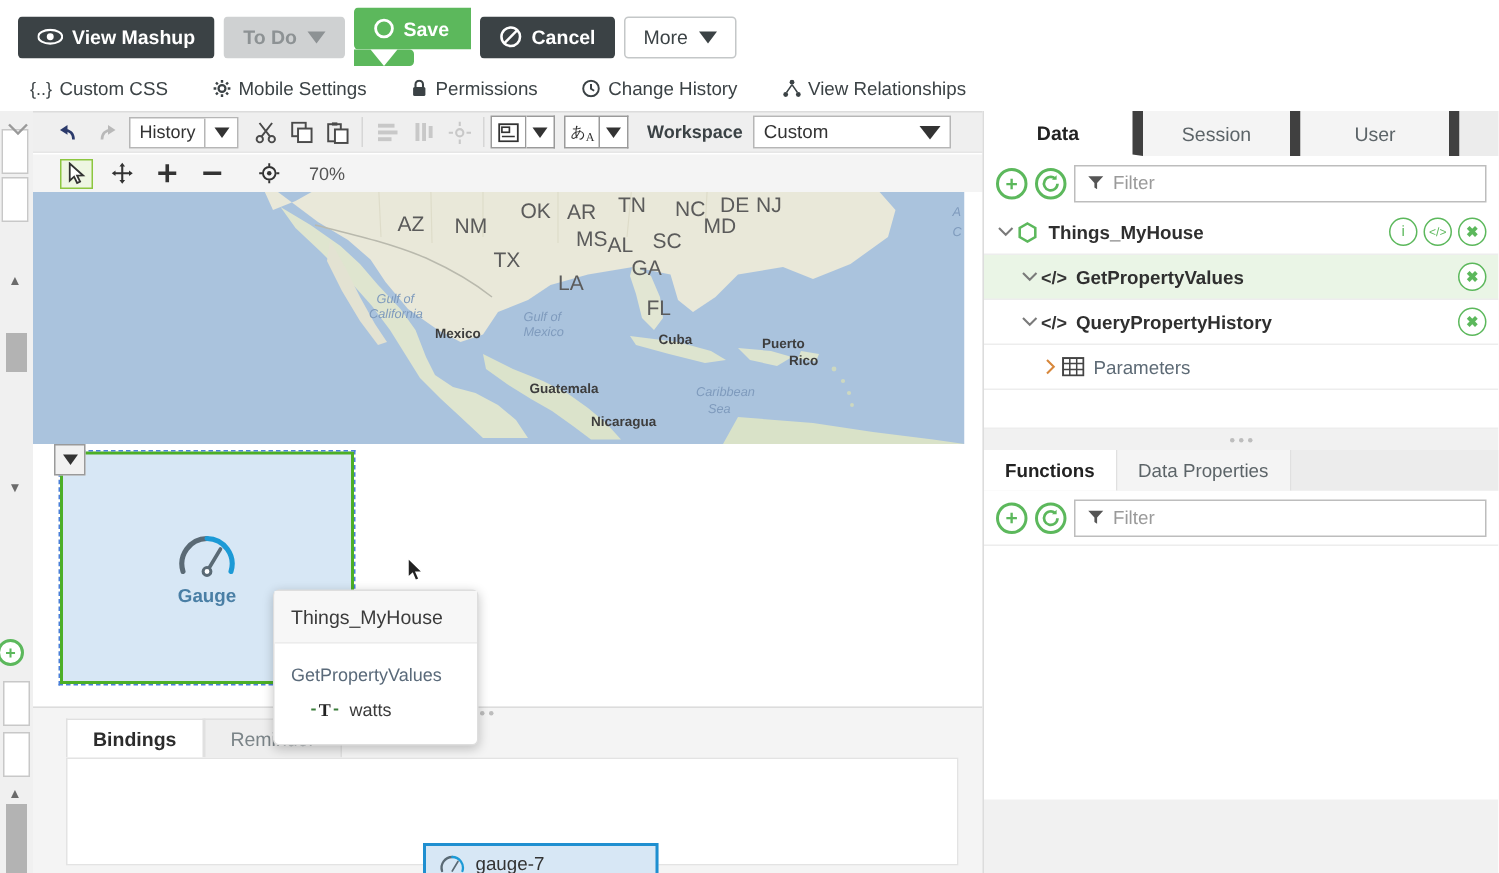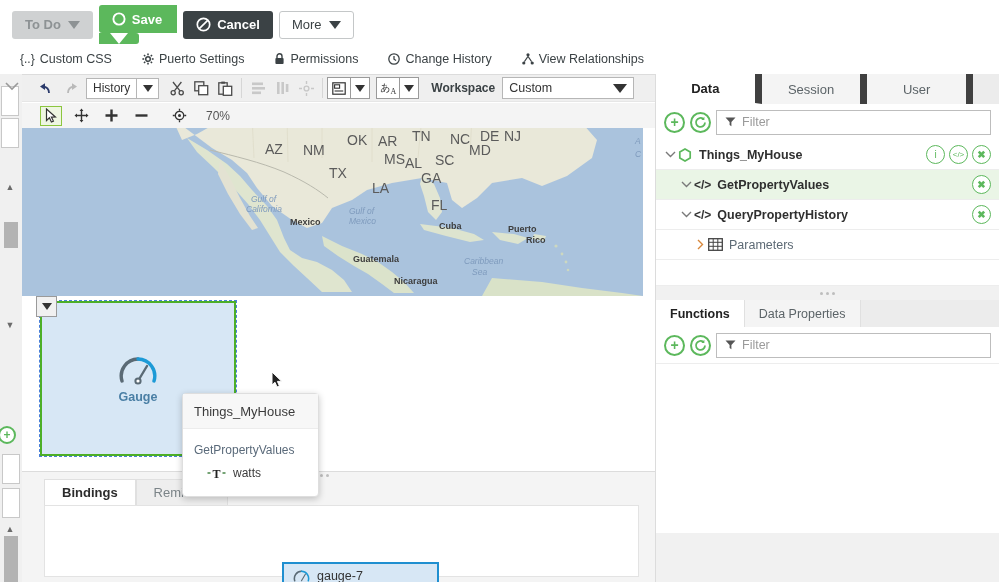--- a/index.html
+++ b/index.html
@@ -210,20 +210,27 @@
   .emptyfill { background: #fff; border-bottom: 1px solid #ededed; }
 </style>
 </head>
 <body>
 
 <div id="app">
 
   <div class="topbar">
     <div class="row1">
 
+      <div class="btn btn-dark">
+        <svg width="17" height="11" viewBox="0 0 17 11">
+          <ellipse cx="8.5" cy="5.5" rx="8" ry="4.6" fill="none" stroke="#fff" stroke-width="1.4"></ellipse>
+          <circle cx="8.5" cy="5.5" r="2.3" fill="#fff"></circle>
+        </svg>
+        <span class="lbl">View Mashup</span>
+      </div>
 
       <div class="btn btn-grey">
         <span>To Do</span>
         <span class="caret"></span>
       </div>
 
       <div class="savegroup">
         <div class="btn btn-green savebtn">
           <svg width="14" height="14" viewBox="0 0 14 14">
             <circle cx="7" cy="7" r="5.6" fill="none" stroke="#fff" stroke-width="1.9"></circle>
@@ -266,21 +273,21 @@
               <line x1="6" y1="9.8" x2="6" y2="11.6"></line>
             <line x1="0.4" y1="6" x2="2.2" y2="6"></line>
               <line x1="9.8" y1="6" x2="11.6" y2="6"></line>
             <line x1="2" y1="2" x2="3.2" y2="3.2"></line>
               <line x1="8.8" y1="8.8" x2="10" y2="10"></line>
             <line x1="10" y1="2" x2="8.8" y2="3.2"></line>
               <line x1="3.2" y1="8.8" x2="2" y2="10"></line>
           </g>
         </svg>
       </span>
-      <span>Puerto Settings</span>
+      <span>Mobile Settings</span>
     </div>
 
     <div class="menuitem">
       <span class="glyph">
         <svg width="11" height="12" viewBox="0 0 11 12">
           <path d="M3 5V3.3a2.5 2.5 0 0 1 5 0V5" fill="none" stroke="#3b4245" stroke-width="1.4"></path>
           <rect x="1.4" y="5" width="8.2" height="6" rx="1" fill="#3b4245"></rect>
         </svg>
       </span>
       <span>Permissions</span>

